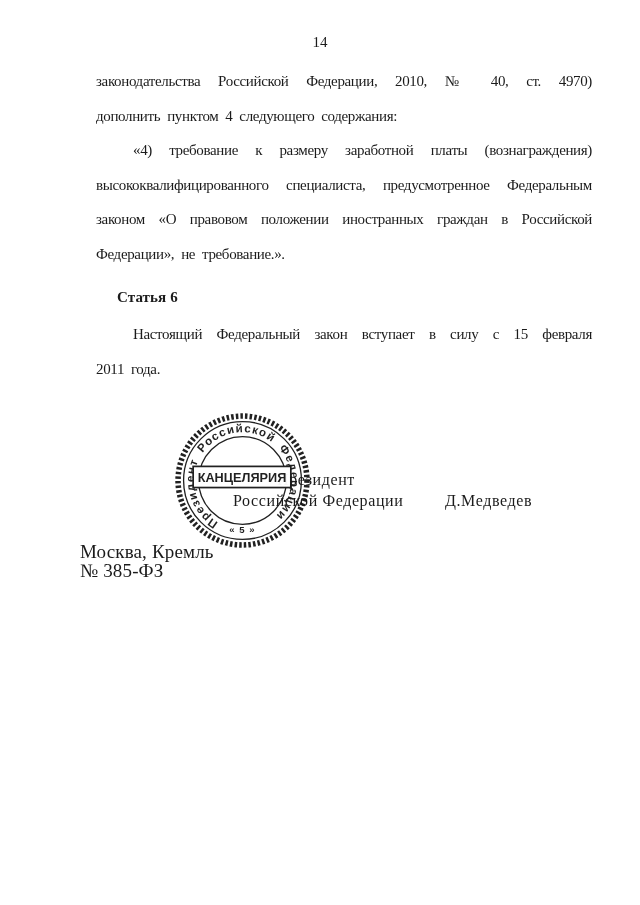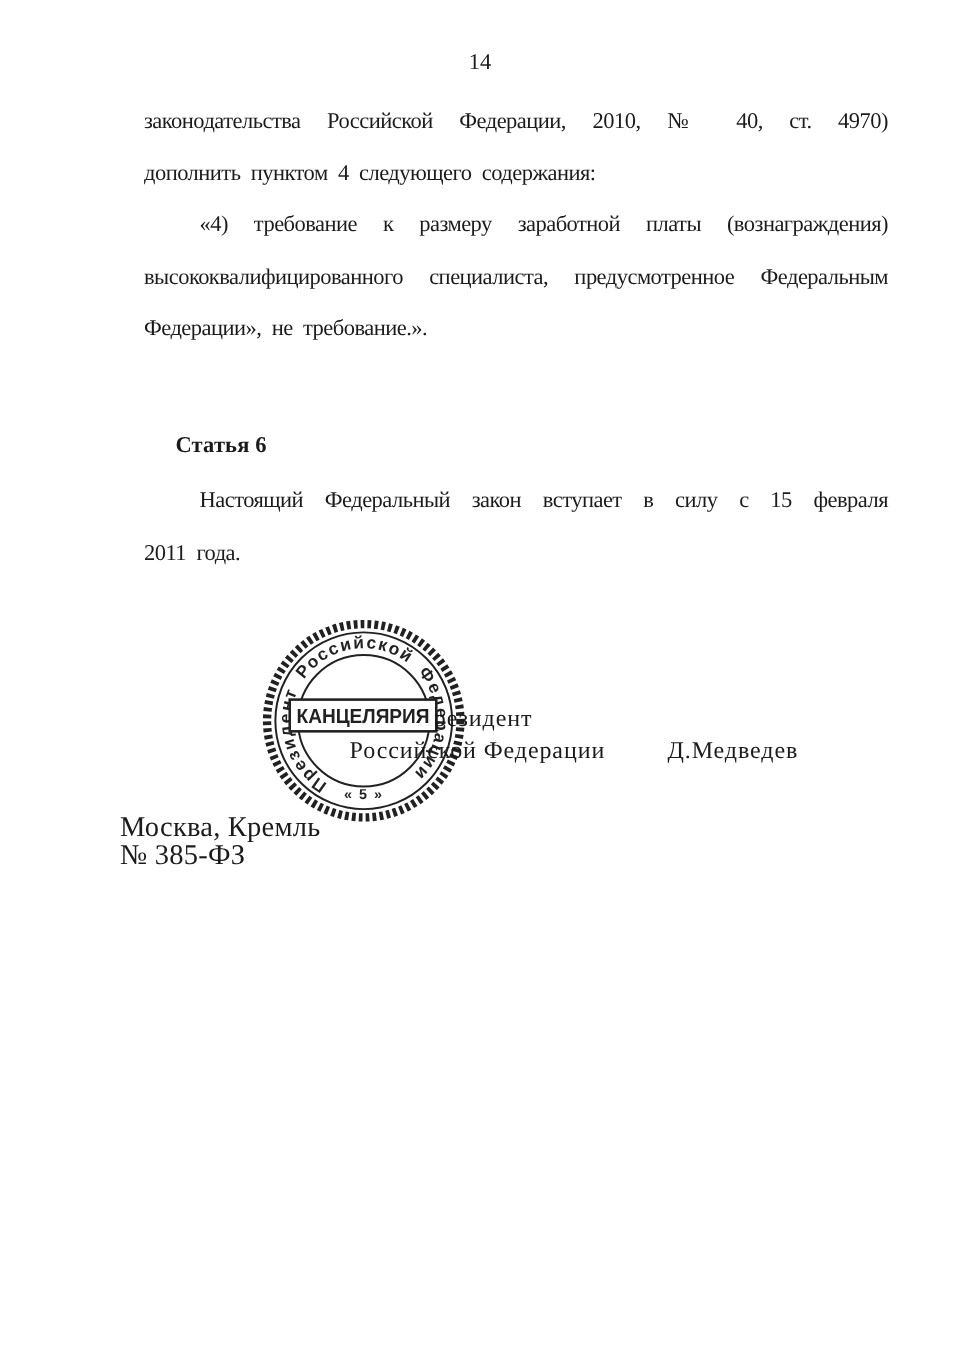--- a/index.html
+++ b/index.html
@@ -92,20 +92,21 @@
 <div class="abs pageno">14</div>
 
 <div class="abs block p1">
   <div class="line just">законодательства Российской Федерации, 2010, № 40, ст. 4970)</div>
   <div class="line leftline">дополнить пунктом 4 следующего содержания:</div>
 </div>
 
 <div class="abs block p2">
   <div class="line just indent">«4) требование к размеру заработной платы (вознаграждения)</div>
   <div class="line just">высококвалифицированного специалиста, предусмотренное Федеральным</div>
+  <div class="line just">законом «О правовом положении иностранных граждан в Российской</div>
   <div class="line leftline">Федерации», не требование.».</div>
 </div>
 
 <div class="abs heading">Статья 6</div>
 
 <div class="abs block p3">
   <div class="line just indent">Настоящий Федеральный закон вступает в силу с 15 февраля</div>
   <div class="line leftline">2011 года.</div>
 </div>
 

